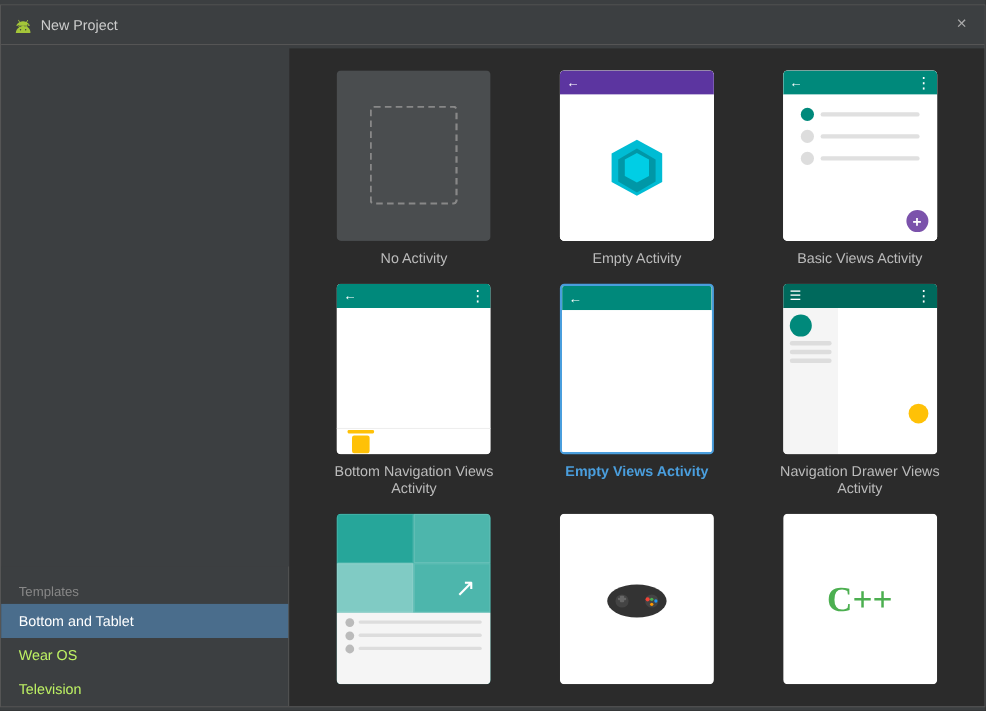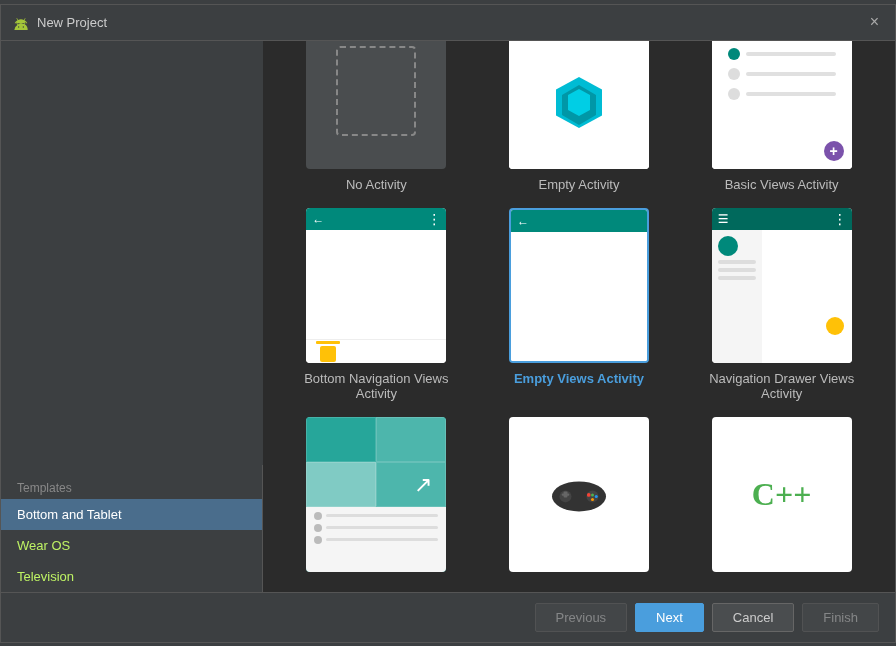--- a/index.html
+++ b/index.html
@@ -497,19 +497,13 @@
               <span>C++</span>
             </div>
           </div>
 
         </div>
 
       </div>
     </div>
   </div>
 
-  <div class="dialog-footer">
-    <button class="footer-btn disabled">Previous</button>
-    <button class="footer-btn primary">Next</button>
-    <button class="footer-btn">Cancel</button>
-    <button class="footer-btn disabled">Finish</button>
-  </div>
 </div>
 
 </body></html>

